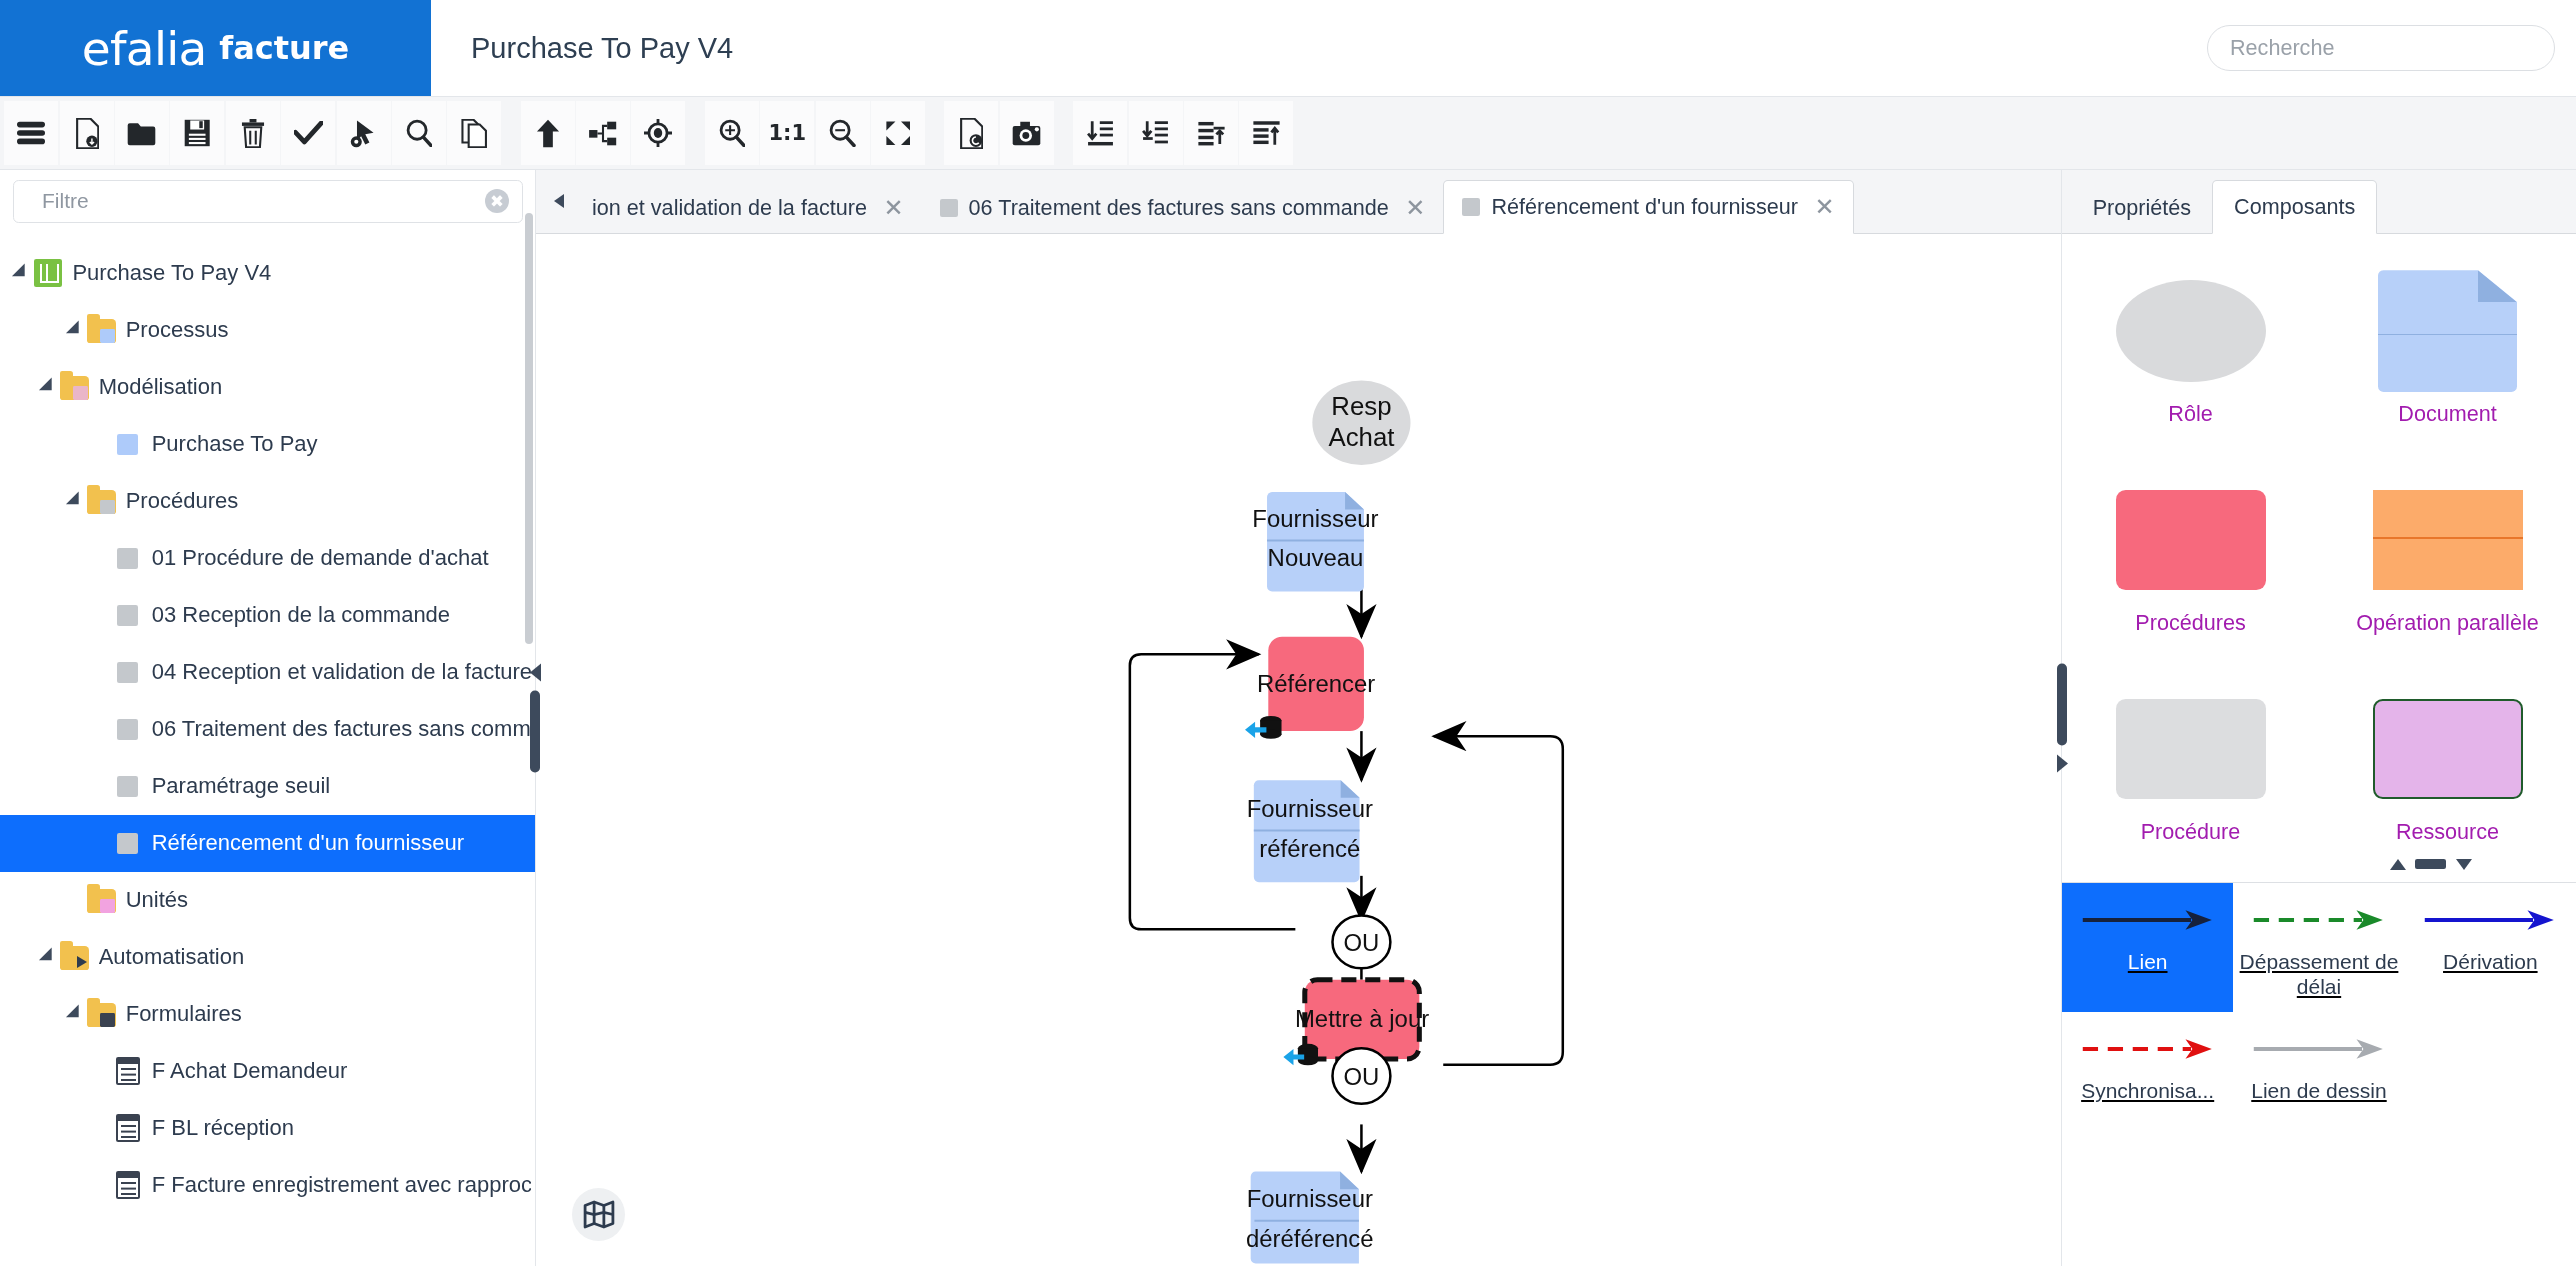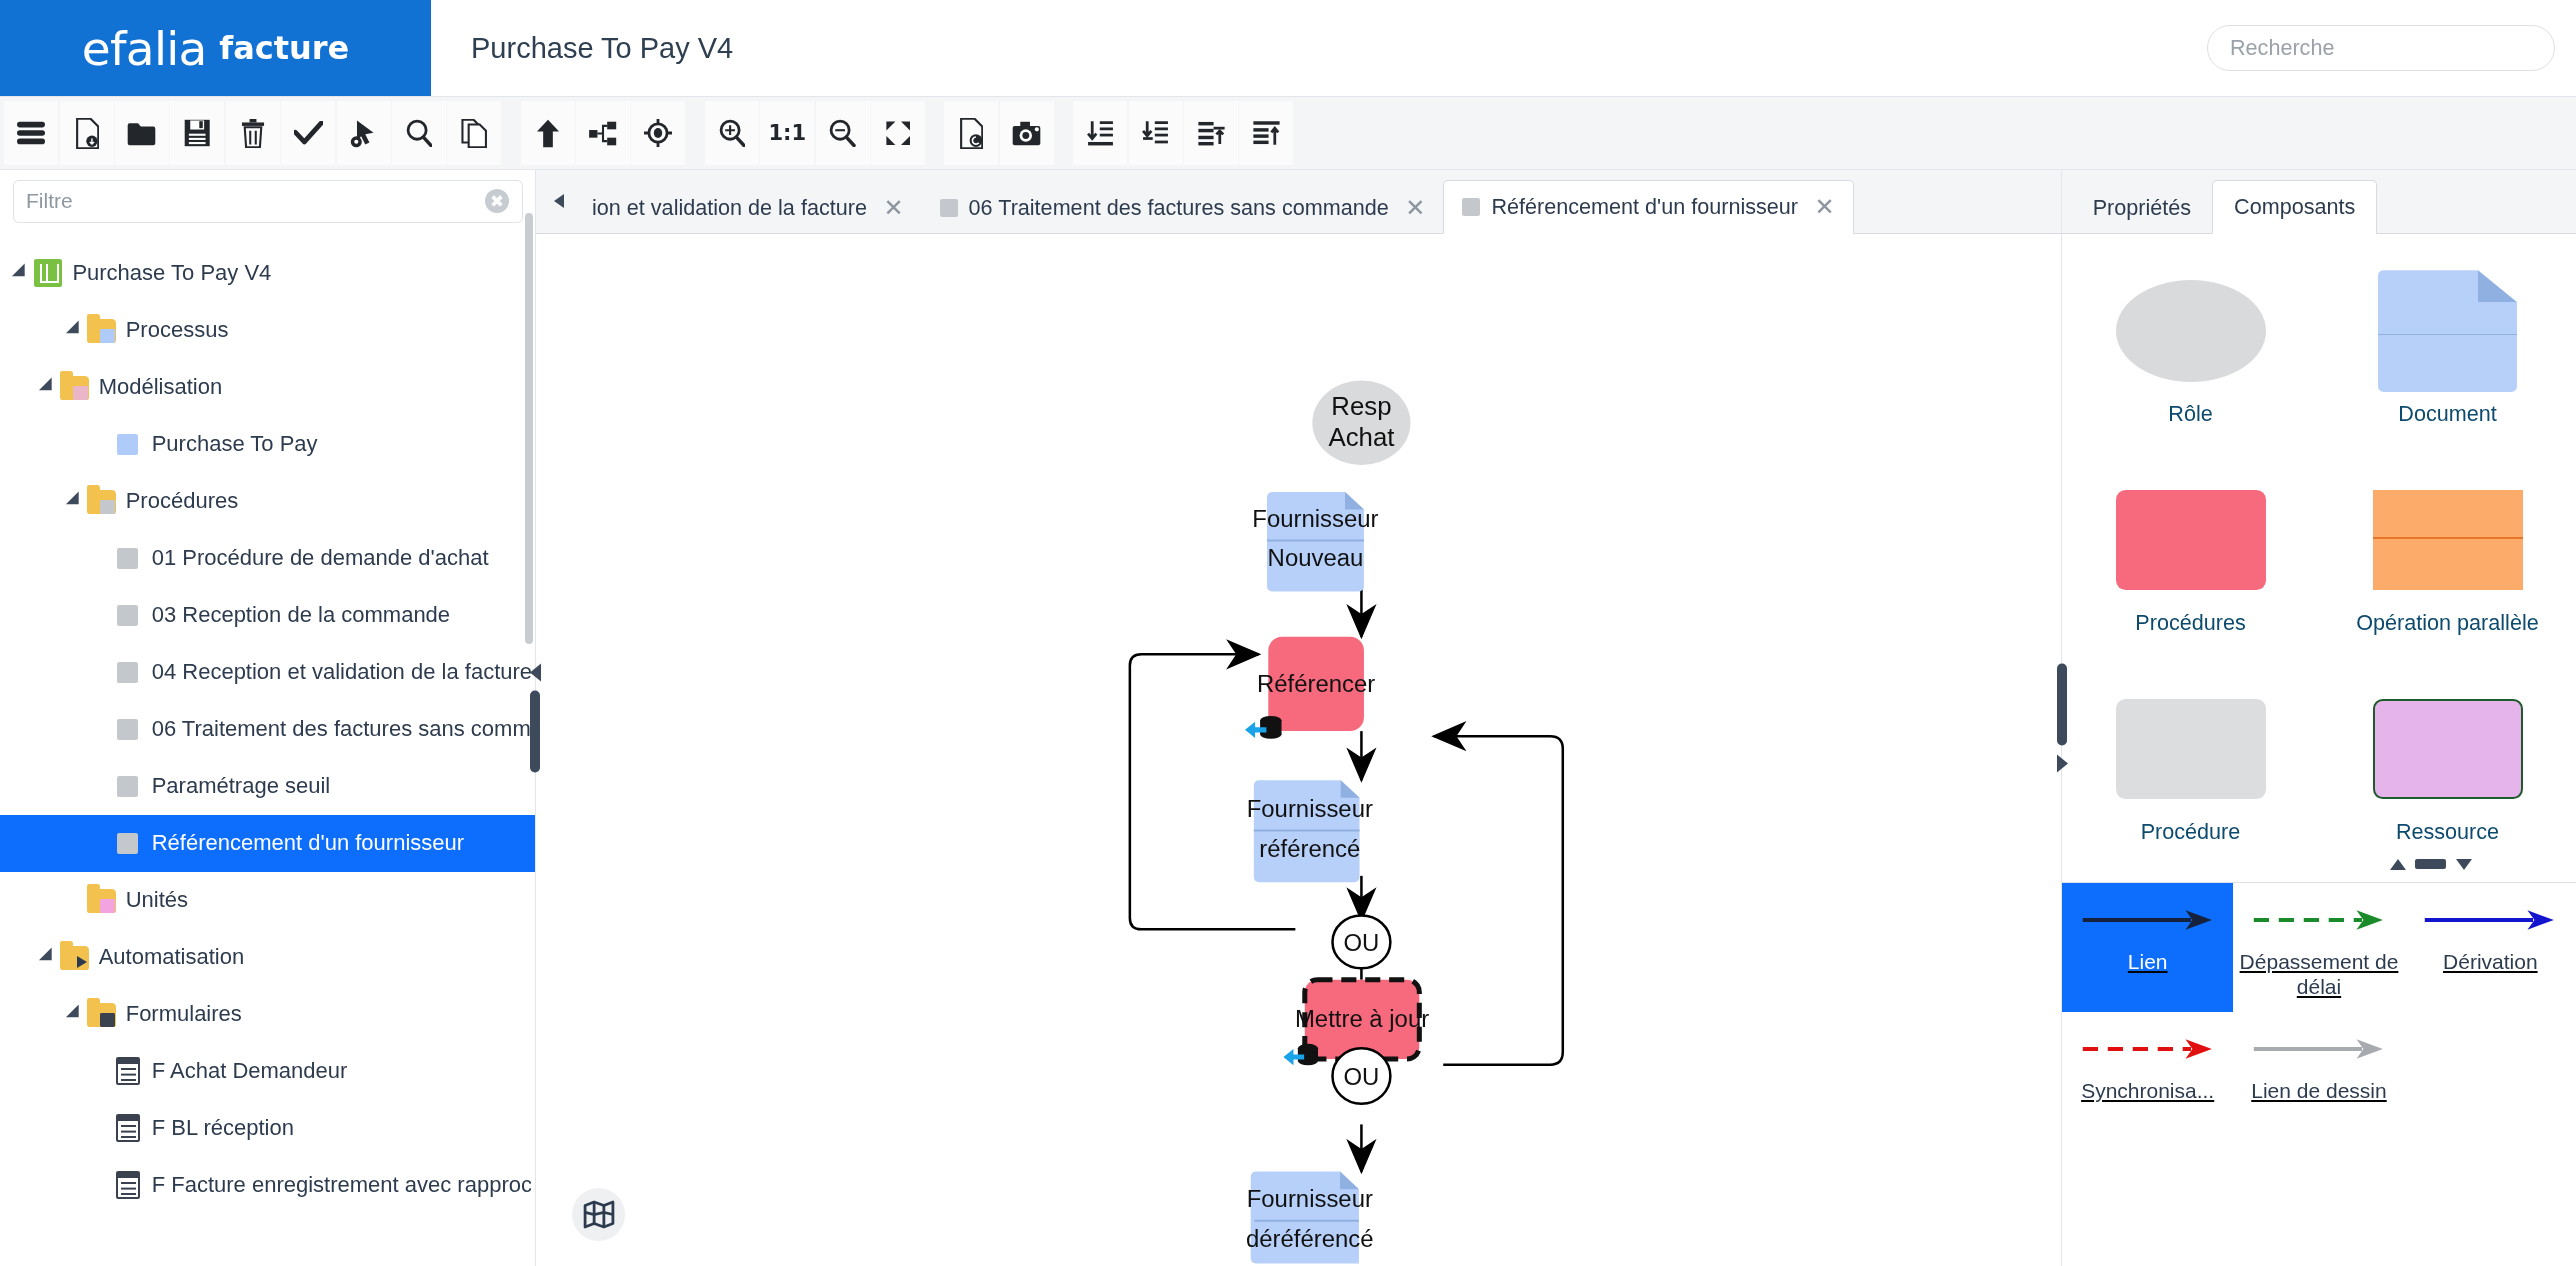--- a/index.html
+++ b/index.html
@@ -79,20 +79,21 @@
   }
   .filter-wrap { padding: 9.7px 12.5px 11px 12.5px; background: #fff; }
   .filter-box {
     height: 43px; border: 0.7px solid #dfe2e6; border-radius: 5.6px;
     display: flex; align-items: center; padding: 0 12.5px;
   }
   .filter-box input {
     flex: 1; border: none; outline: none;
     font-size: 21px; color: #8b5cf6; background: transparent;
     font-family: "Liberation Sans", sans-serif;
+    margin-left: 16px;
   }
   .filter-box input::placeholder { color: #8f97a1; }
   .clear-icon {
     width: 24px; height: 24px; border-radius: 50%;
     background: #c7ccd3; color: #fff;
     display: flex; align-items: center; justify-content: center;
     font-size: 16.7px; cursor: pointer; font-family: "DejaVu Sans", sans-serif;
     flex-shrink: 0;
   }
   .tree {
@@ -252,21 +253,21 @@
   }
   .palette { flex: 1; overflow: hidden; position: relative; }
   .pal-grid { display: flex; flex-wrap: wrap; padding: 18px 0 0 0; }
   .pal-cell {
     width: 50%; height: 209px;
     display: flex; flex-direction: column; align-items: center; justify-content: flex-start;
     cursor: pointer; padding-top: 16.7px;
   }
   .pal-shape { height: 125px; display: flex; align-items: center; justify-content: center; }
   .pal-label {
-    font-size: 21.6px; color: #0c4a6e; text-align: center; line-height: 1.18; margin-top: 7px;
+    font-size: 21.6px; color: #a21caf; text-align: center; line-height: 1.18; margin-top: 7px;
   }
   .sh-role { width: 150px; height: 102px; border-radius: 50%; background: #d9dadc; }
   .sh-doc {
     width: 139px; height: 122px; background: #b7d0f9; position: relative;
     border-radius: 5.6px 0 5.6px 5.6px;
     clip-path: polygon(0 0, 72% 0, 100% 26%, 100% 100%, 0 100%);
   }
   .sh-doc::after {
     content: ""; position: absolute; left: 0; right: 0; top: 52%;
     height: 1.4px; background: #8fb0e0;

